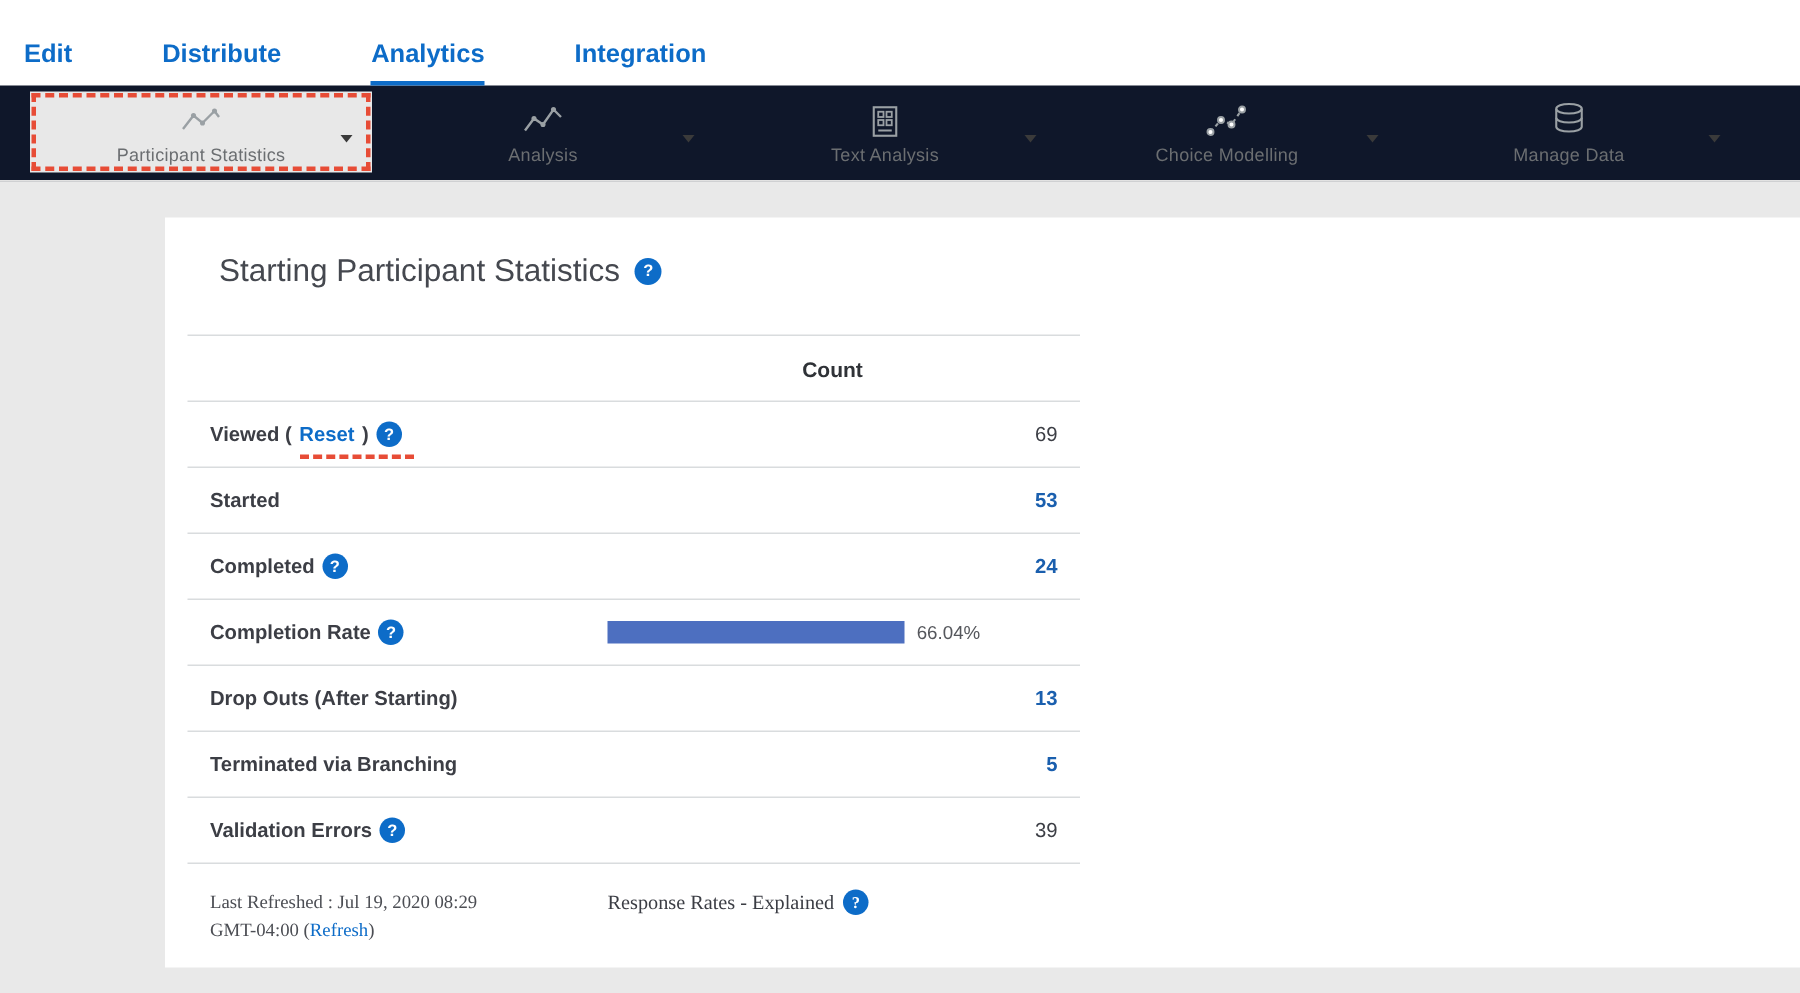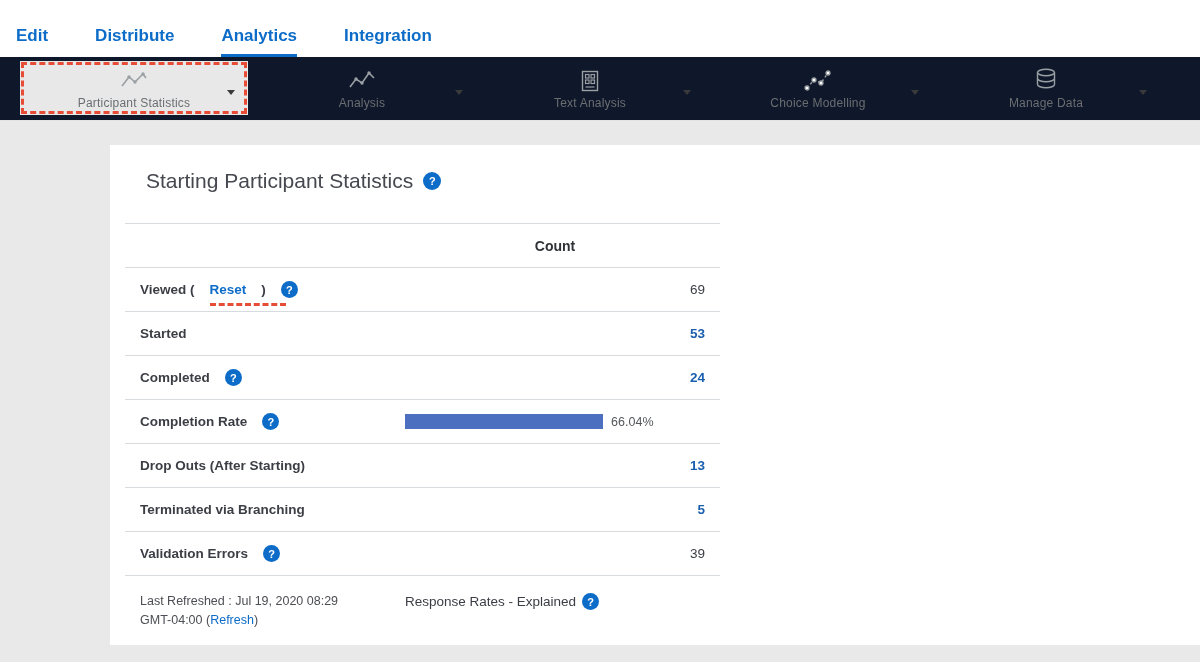--- a/index.html
+++ b/index.html
@@ -18,21 +18,21 @@
     --line: #d9dcde;
     --icon-gray: #9aa0a4;
   }
 
   
   .topnav {
     height: 57px;
     display: flex;
     align-items: flex-end;
     padding-left: 16px;
-    gap: 47px;
+    gap: 60px;
     background: #fff;
   }
   .nav-tab {
     font-size: 17px;
     font-weight: 600;
     color: var(--blue);
     padding-bottom: 8px;
     border-bottom: 3px solid transparent;
     cursor: pointer;
     white-space: nowrap;
@@ -129,21 +129,21 @@
     display: flex;
     align-items: center;
     height: 44px;
     padding: 0 15px;
     border-bottom: 1px solid var(--line);
   }
   .t-label {
     flex: 1;
     display: flex;
     align-items: center;
-    gap: 15px;
+    gap: 5px;
     font-size: 13.5px;
     font-weight: 700;
     color: #3c3e45;
   }
   .t-right {
     width: 300px;
     display: flex;
     align-items: center;
     justify-content: flex-end;
   }
@@ -166,20 +166,21 @@
   .bar-fill { height: 15px; background: var(--bar-blue); }
   .bar-label { margin-left: 8px; font-size: 12.5px; color: #55575c; }
 
   
   .footer-row {
     margin: 16px 0 0 15px;
     width: 595px;
     display: flex;
     padding: 0 15px;
     align-items: flex-start;
+    font-family: Liberation Serif, serif;
   }
   .refresh-cell {
     flex: 1;
     font-size: 12.5px;
     color: #4c4e54;
     line-height: 1.55;
   }
   .response-cell {
     width: 300px;
     display: flex;

